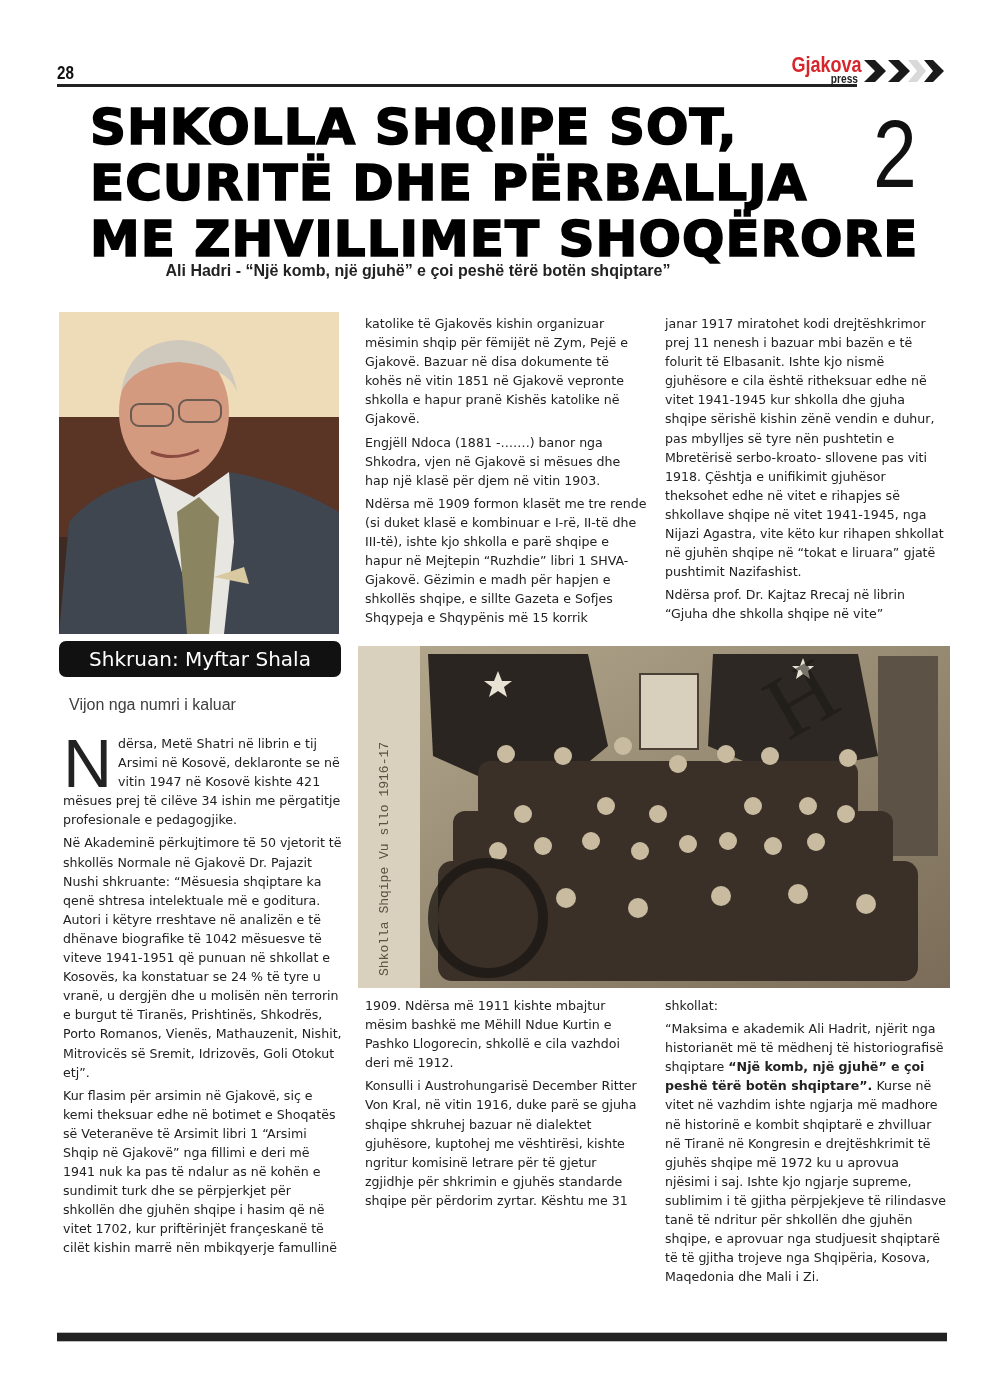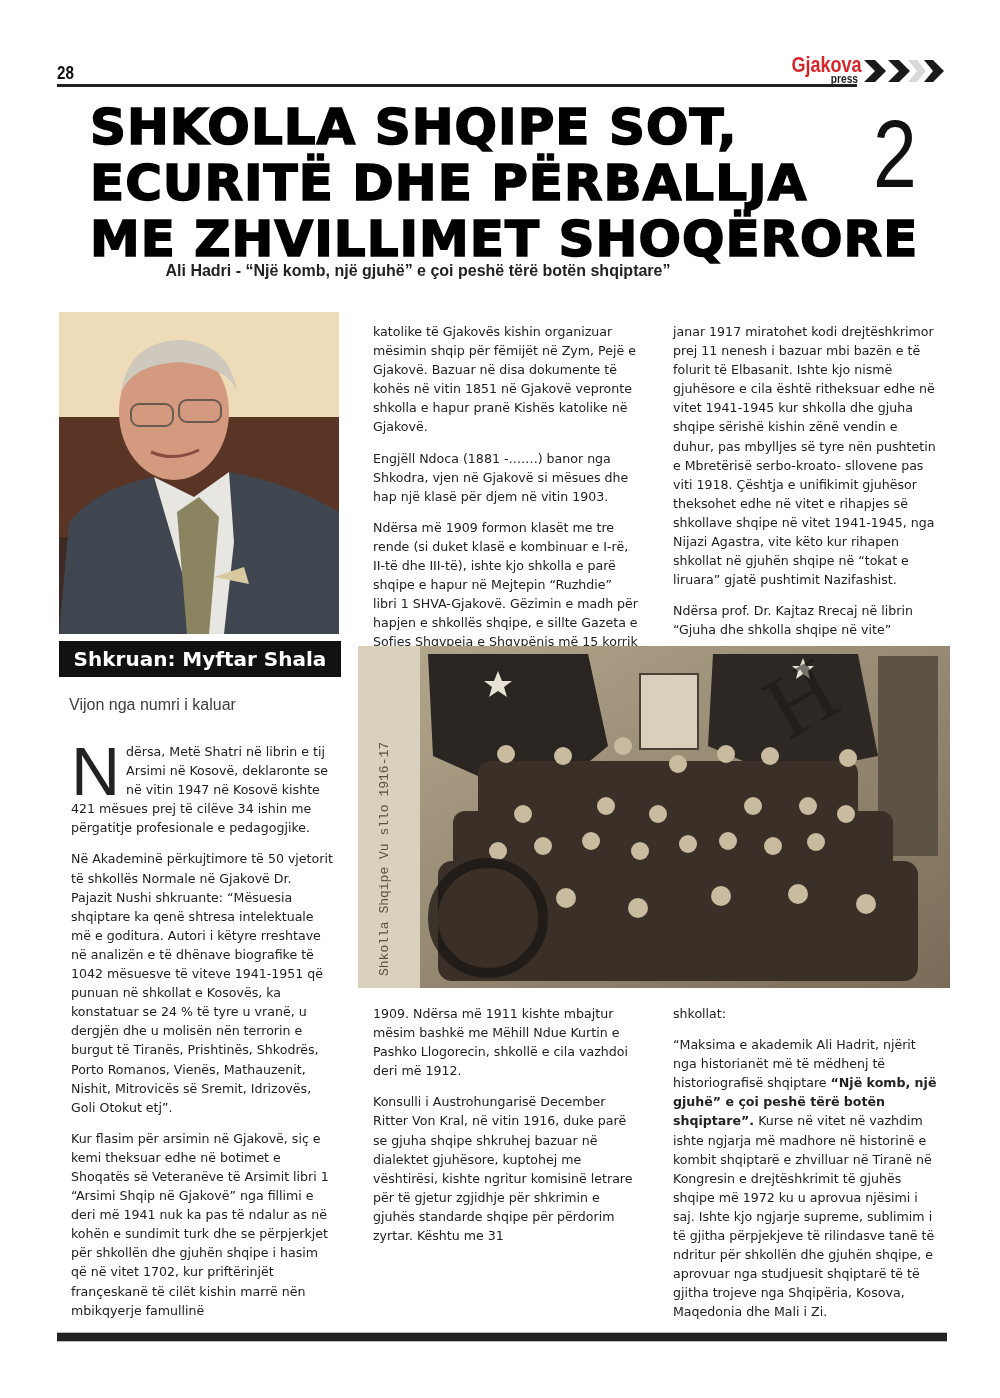--- a/index.html
+++ b/index.html
@@ -14,24 +14,24 @@
   .logo-sub { position: absolute; right: 4px; top: 19px; font-family: "Liberation Sans", sans-serif; font-weight: 700; font-size: 12px; color: #222; transform: scaleX(0.85); transform-origin: right; line-height: 12px; }
   .chevrons { position: absolute; left: 864px; top: 60px; width: 80px; height: 22px; }
 
   .headline { position: absolute; left: 90px; top: 100px; width: 780px; font-family: "DejaVu Sans", sans-serif; font-weight: 900; font-size: 49px; line-height: 56px; color: #000; letter-spacing: 1px; -webkit-text-stroke: 1.6px #000; }
   .headline div { white-space: nowrap; transform: scaleX(1.02); transform-origin: left; }
   .part-number { position: absolute; left: 873px; top: 104px; font-family: "Liberation Sans", sans-serif; font-weight: 400; font-size: 96px; line-height: 100px; color: #111; transform: scaleX(0.82); transform-origin: left; }
 
   .subtitle { position: absolute; left: 0; width: 794px; top: 262px; text-align: center; font-family: "Liberation Sans", sans-serif; font-weight: 700; font-size: 16px; color: #222; padding-left: 42px; }
 
   .portrait { position: absolute; left: 59px; top: 312px; width: 280px; height: 322px; overflow: hidden; background: #efe0c0; }
-  .author-banner { position: absolute; left: 59px; top: 641px; width: 282px; height: 36px; background: #111; color: #fff; font-family: "DejaVu Sans", sans-serif; font-weight: 700; font-size: 20px; line-height: 36px; text-align: center; }
+  .author-banner { position: absolute; left: 59px; top: 641px; width: 282px; height: 36px; background: #111; color: #fff; font-family: "DejaVu Sans", sans-serif; font-weight: 400; font-size: 20px; line-height: 36px; text-align: center; border-radius: 7px; }
 
   .col { position: absolute; font-family: "DejaVu Sans", sans-serif; font-size: 12.6px; line-height: 19.1px; color: #222; }
-  .col p { margin: 12px; }
+  .col p { margin: 4px; }
   .col-a1 { left: 361px; top: 310px; width: 290px; }
   .col-a2 { left: 661px; top: 310px; width: 290px; }
   .col-b1 { left: 59px; top: 730px; width: 288px; }
   .col-b2 { left: 361px; top: 992px; width: 290px; }
   .col-b3 { left: 661px; top: 992px; width: 290px; }
 
   .continued { position: absolute; left: 69px; top: 696px; font-family: "Liberation Sans", sans-serif; font-size: 16px; color: #404040; }
   .dropcap { float: left; font-family: "Liberation Sans", sans-serif; font-size: 68px; line-height: 54px; height: 54px; margin: 2px 6px 0 0; color: #222; }
   .section-heading { font-family: "DejaVu Sans", sans-serif; font-weight: 700; font-size: 15.5px; line-height: 20px; color: #222; margin-top: 20px !important; }
   .bold { font-weight: 700; }

